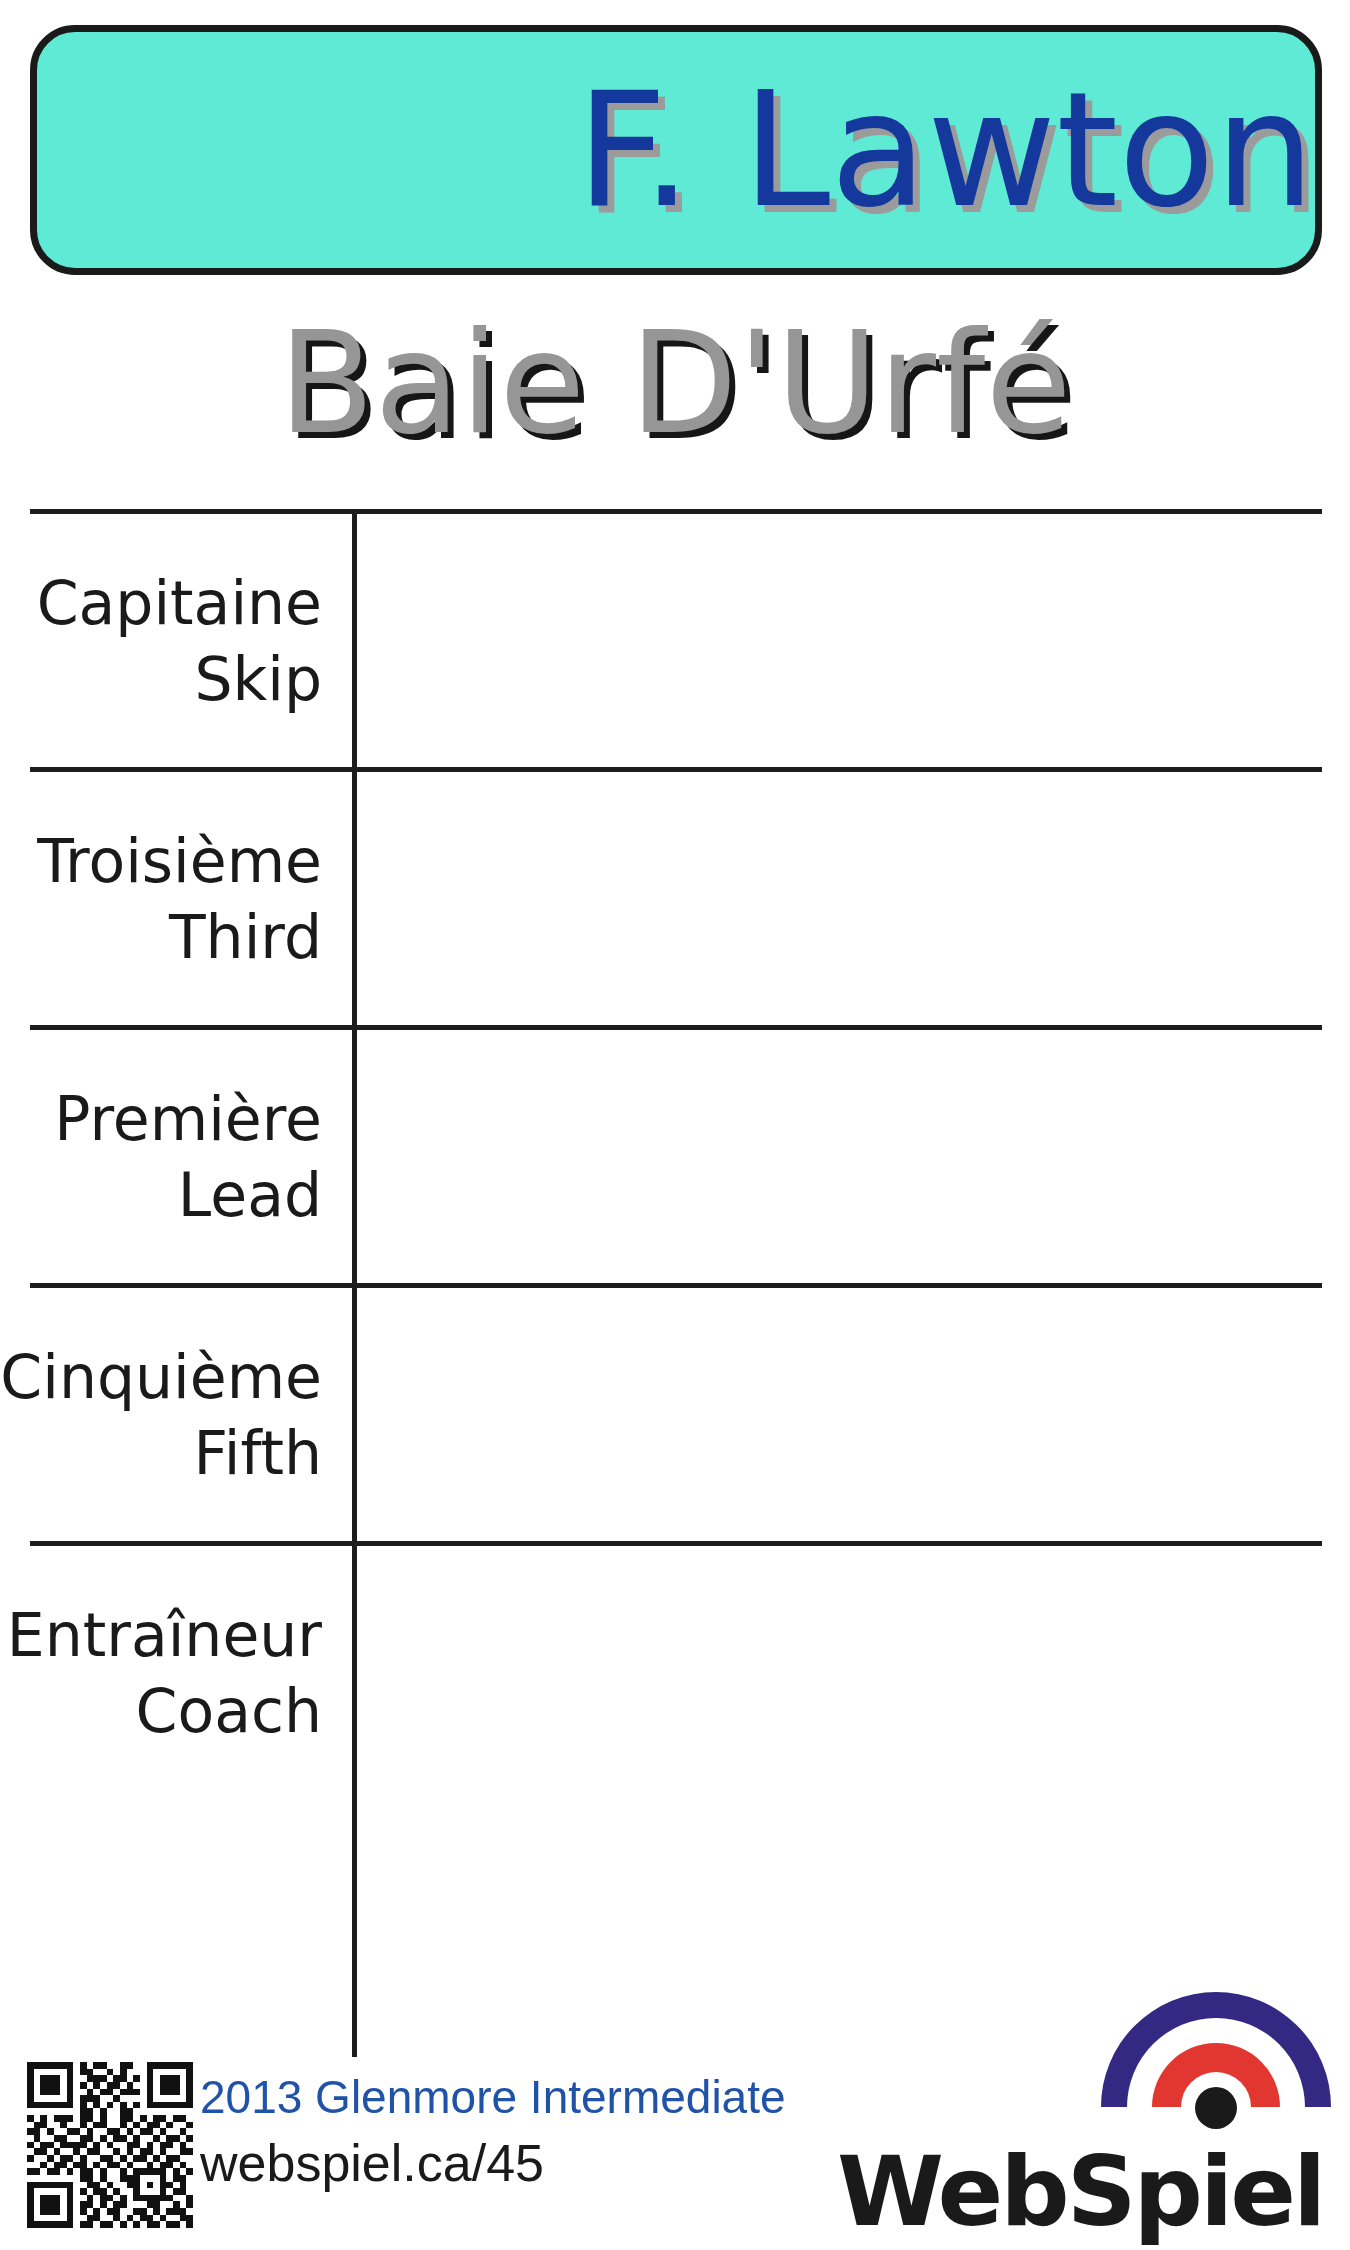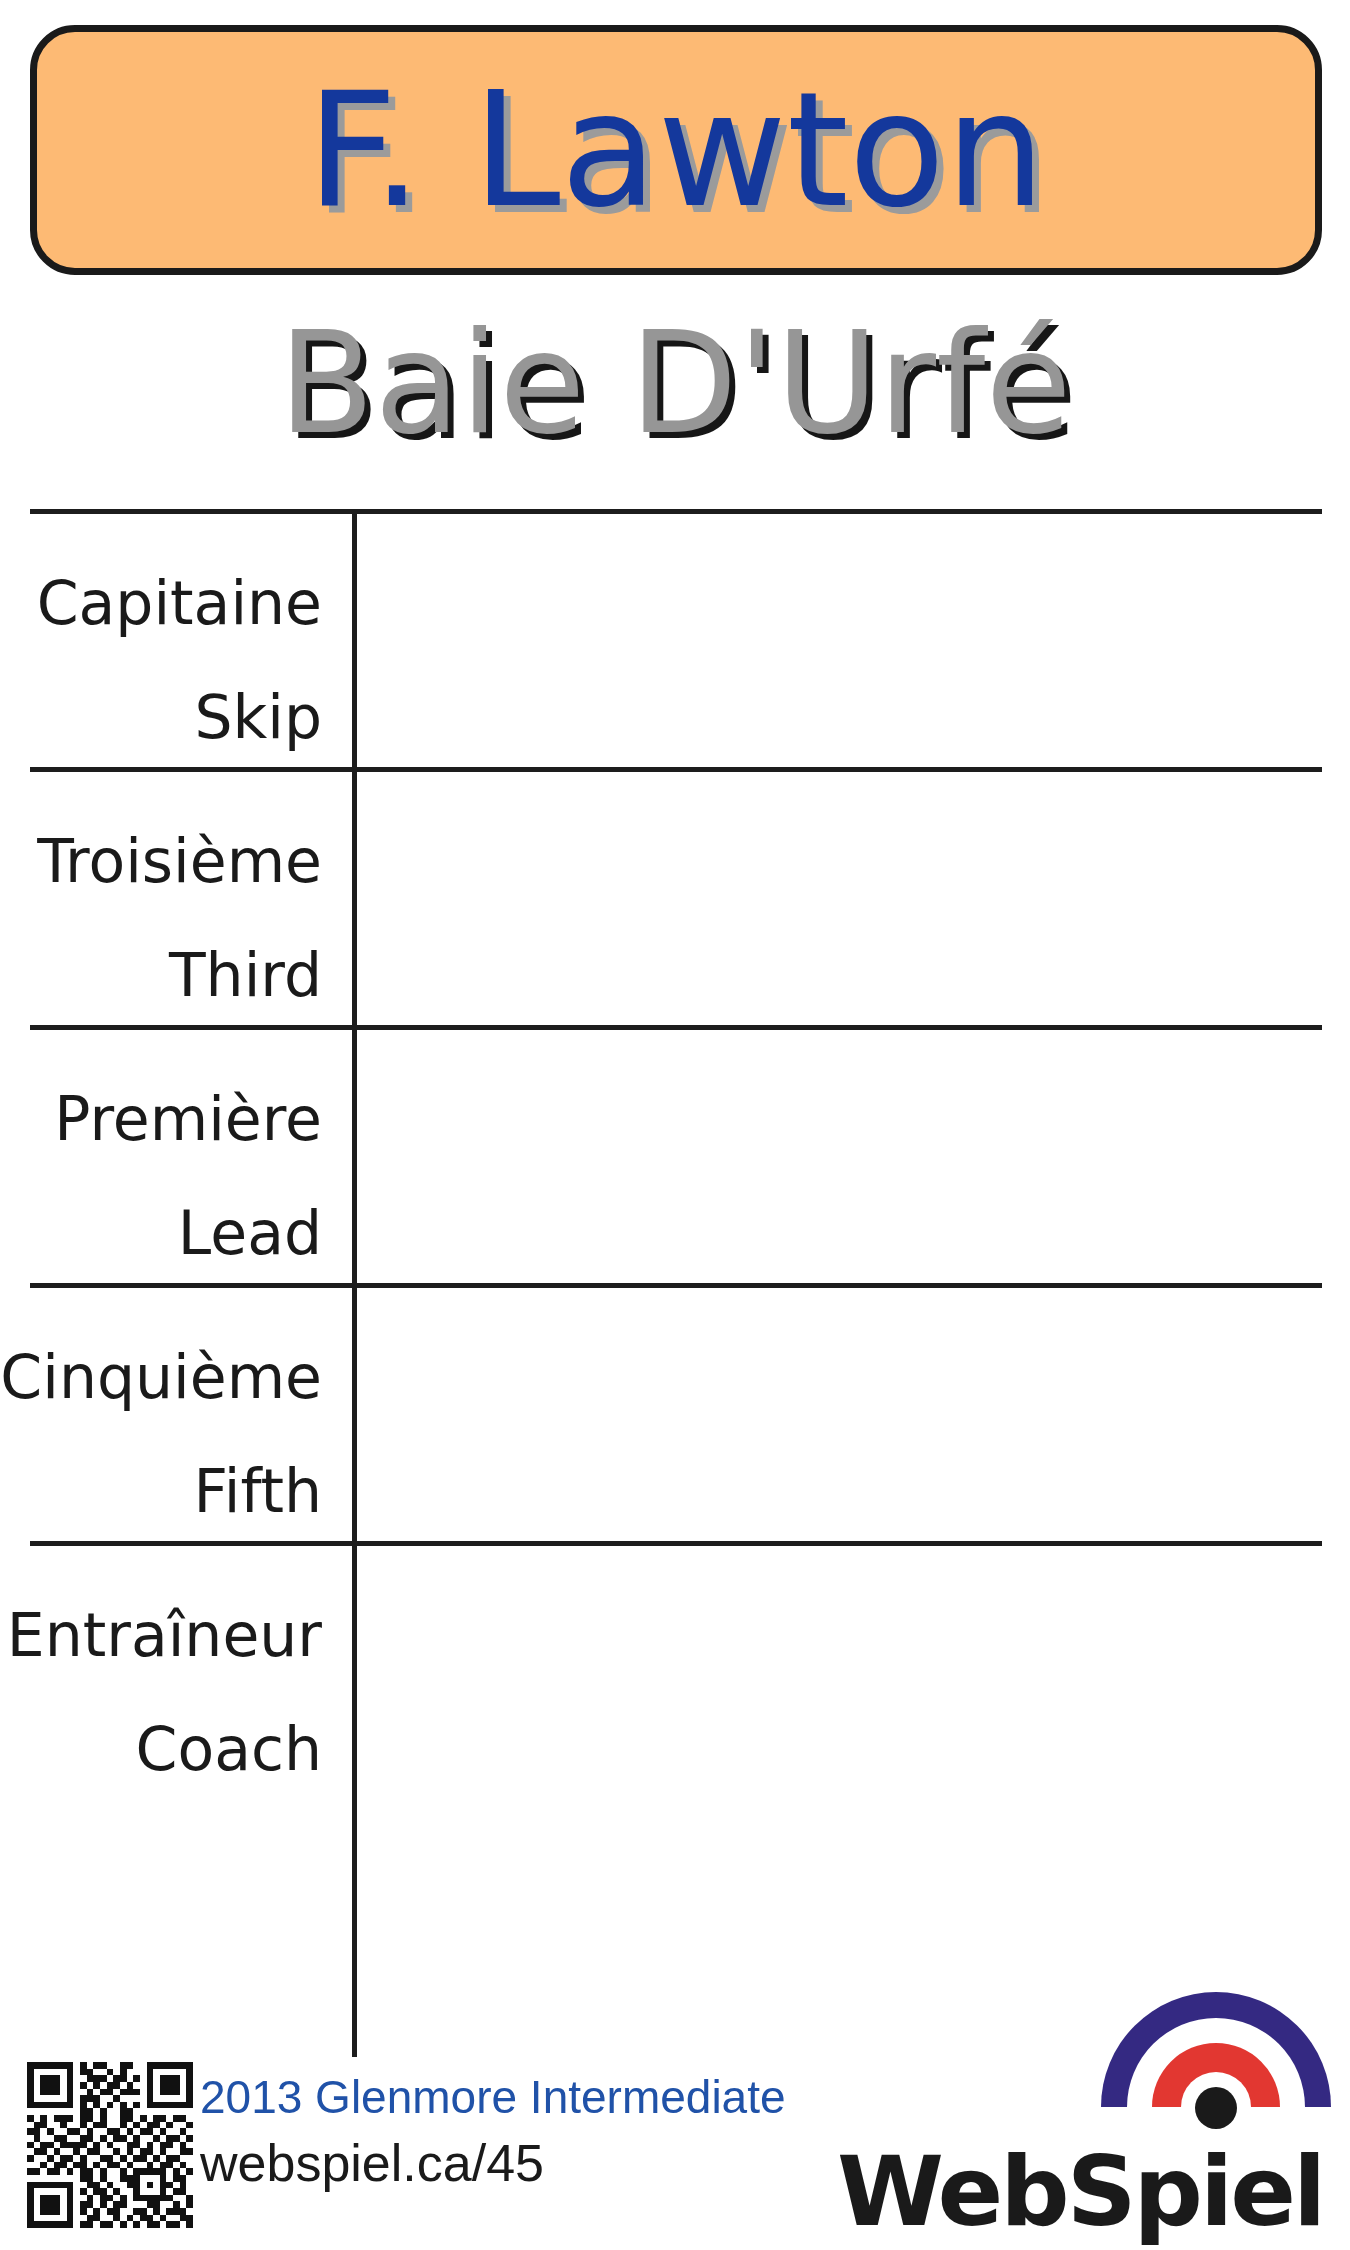--- a/index.html
+++ b/index.html
@@ -22,22 +22,22 @@
     font-family:"DejaVu Sans",sans-serif;
     overflow:hidden;
   }
 
   
   .name-box{
     position:absolute;left:30px;top:25px;
     width:1292px;height:250px;
     border:7px solid var(--ink);
     border-radius:45px;
-    display:flex;align-items:center;justify-content:center;
-    background:#fdba74;
+    display:flex;align-items:center;justify-content:flex-end;
+    background:#5eead4;
   }
   .name-title{
     font-size:158px;
     font-weight:500;
     color:var(--title_blue);
     text-shadow:7px 7px 0 var(--title_shadow);
     white-space:nowrap;
     line-height:1;
   }
 
@@ -70,21 +70,20 @@
     width:322px;
     display:flex;flex-direction:column;
     justify-content:center;align-items:flex-end;
     gap:16px;
     padding-right:30px;
   }
   .label-fr,.label-en{
     font-size:60px;line-height:1;
     color:var(--ink);
     white-space:nowrap;
-    margin-top:38px;
   }
   .entry-cell{flex:1;}
 
   
   .qr{
     position:absolute;left:27px;top:2062px;
     width:166px;height:166px;
     display:grid;
     grid-template-columns:repeat(25,1fr);
     grid-auto-rows:1fr;

